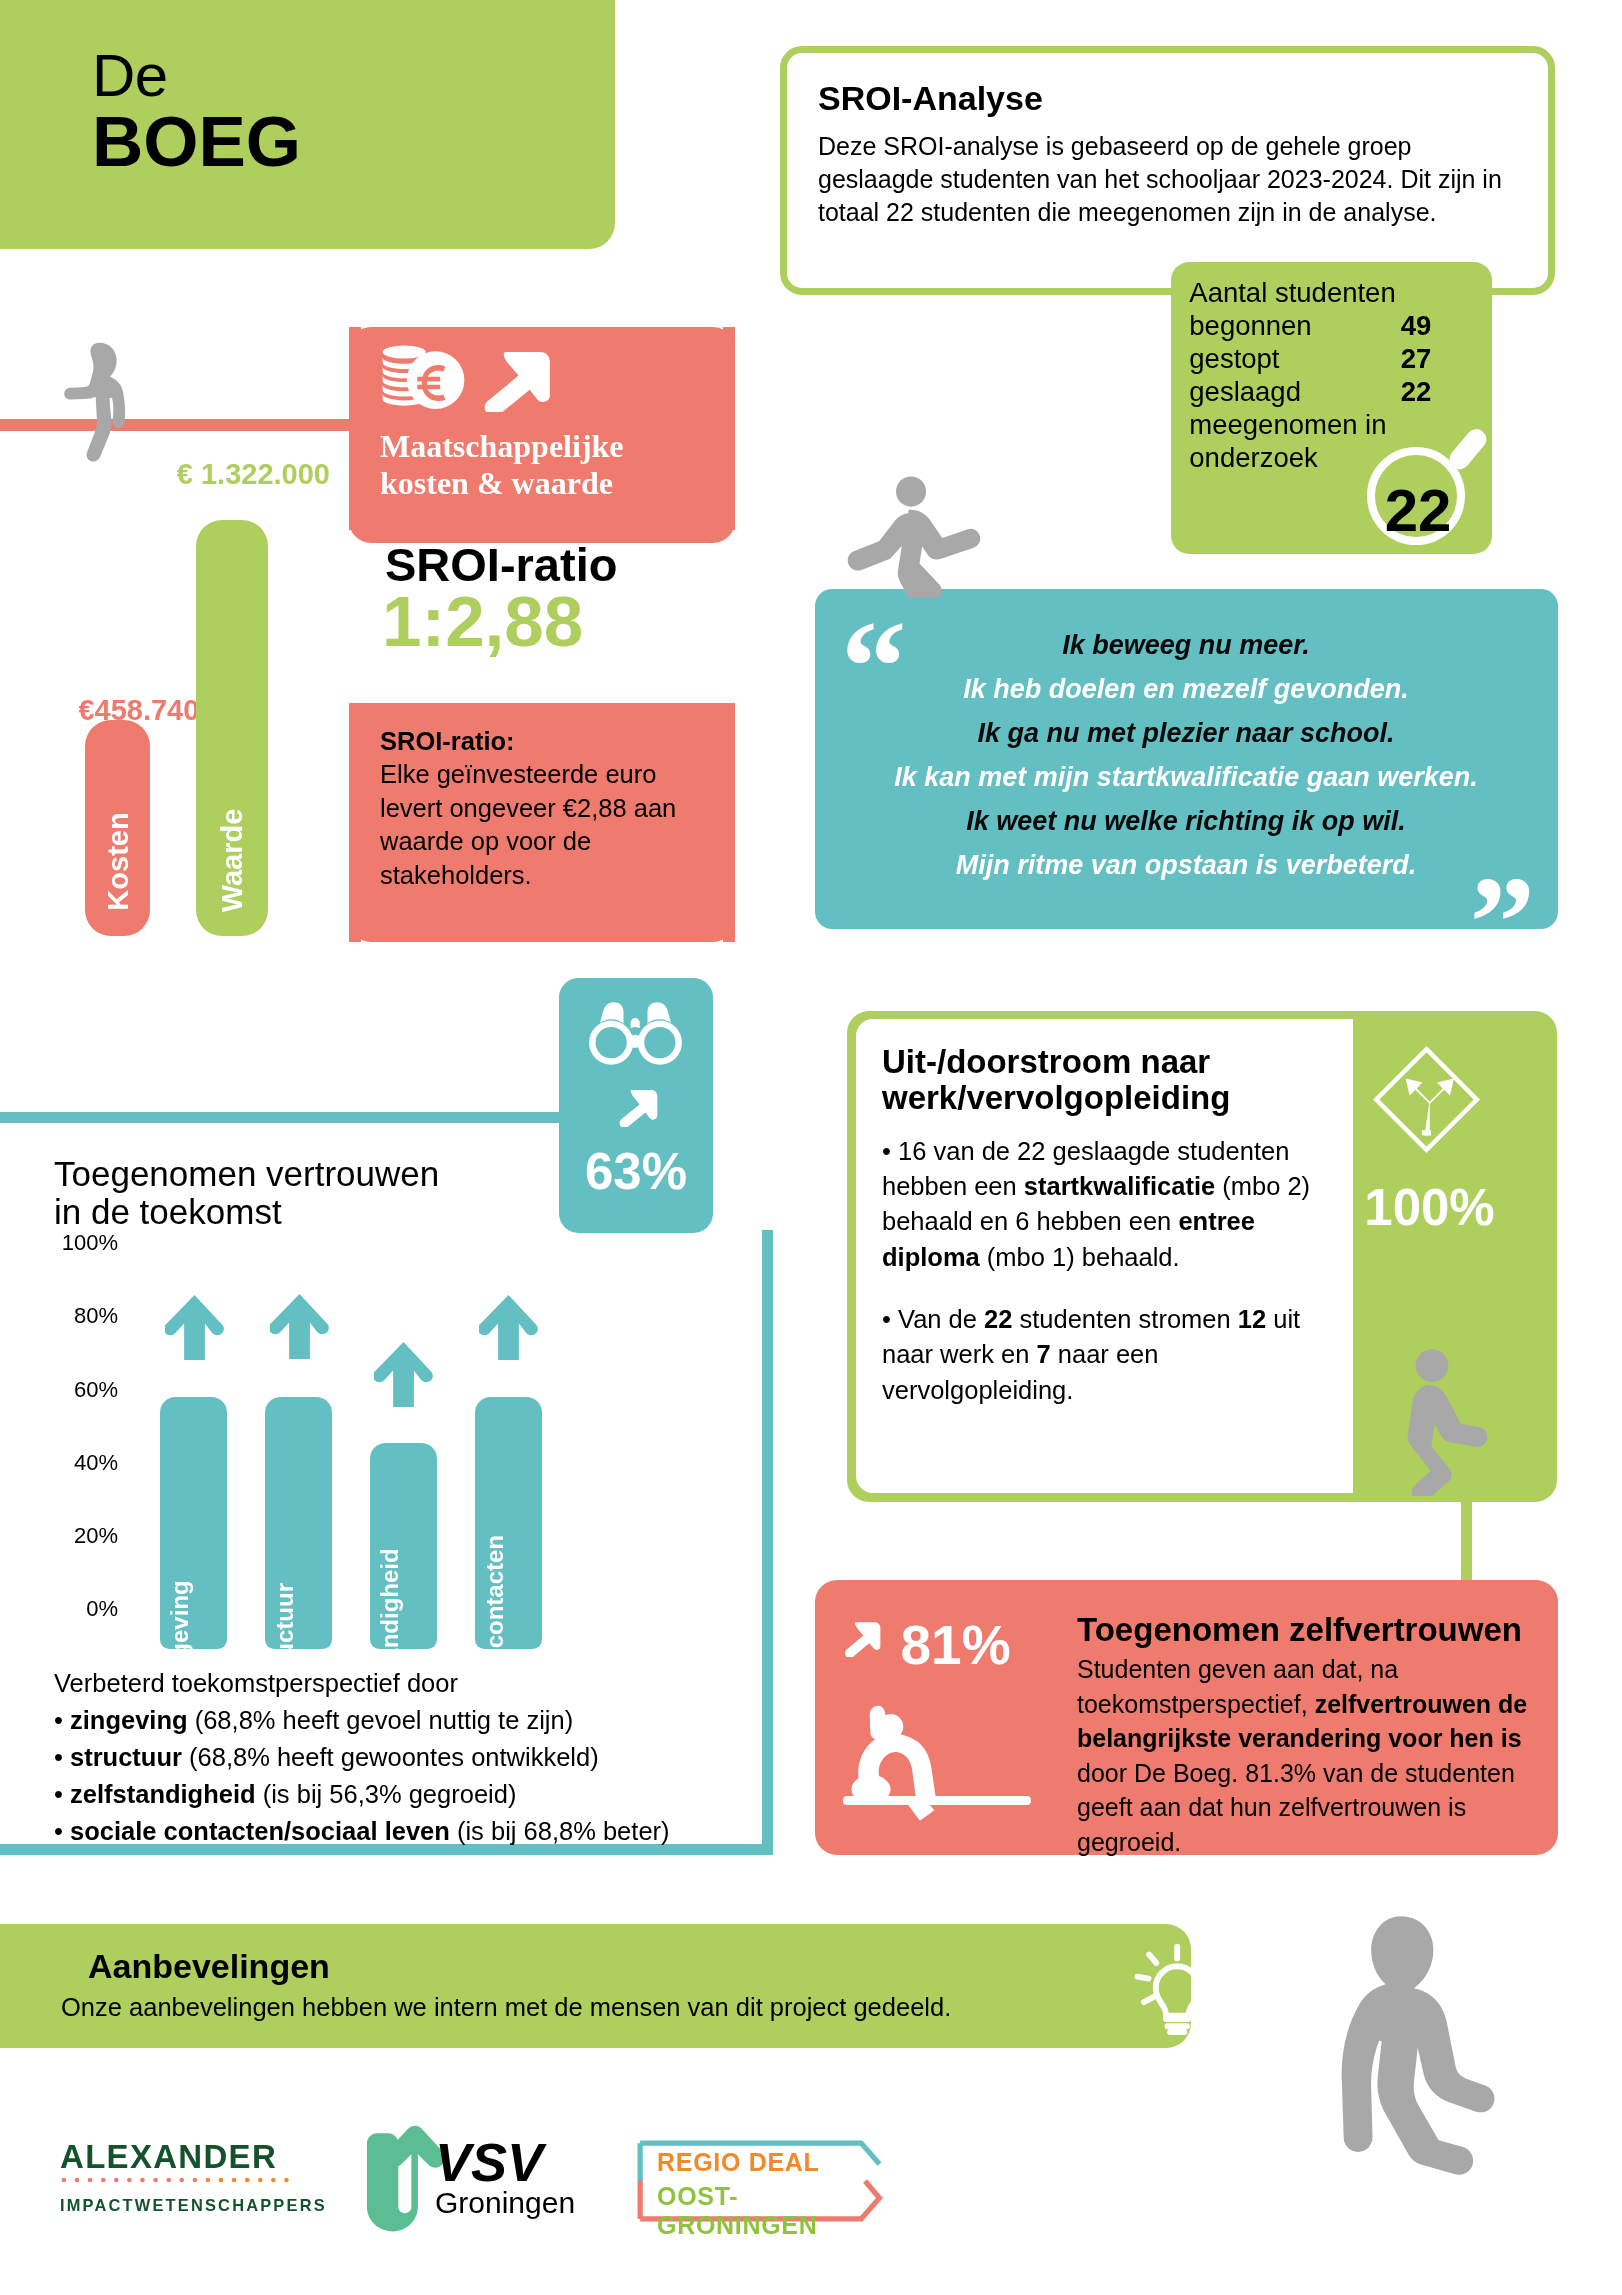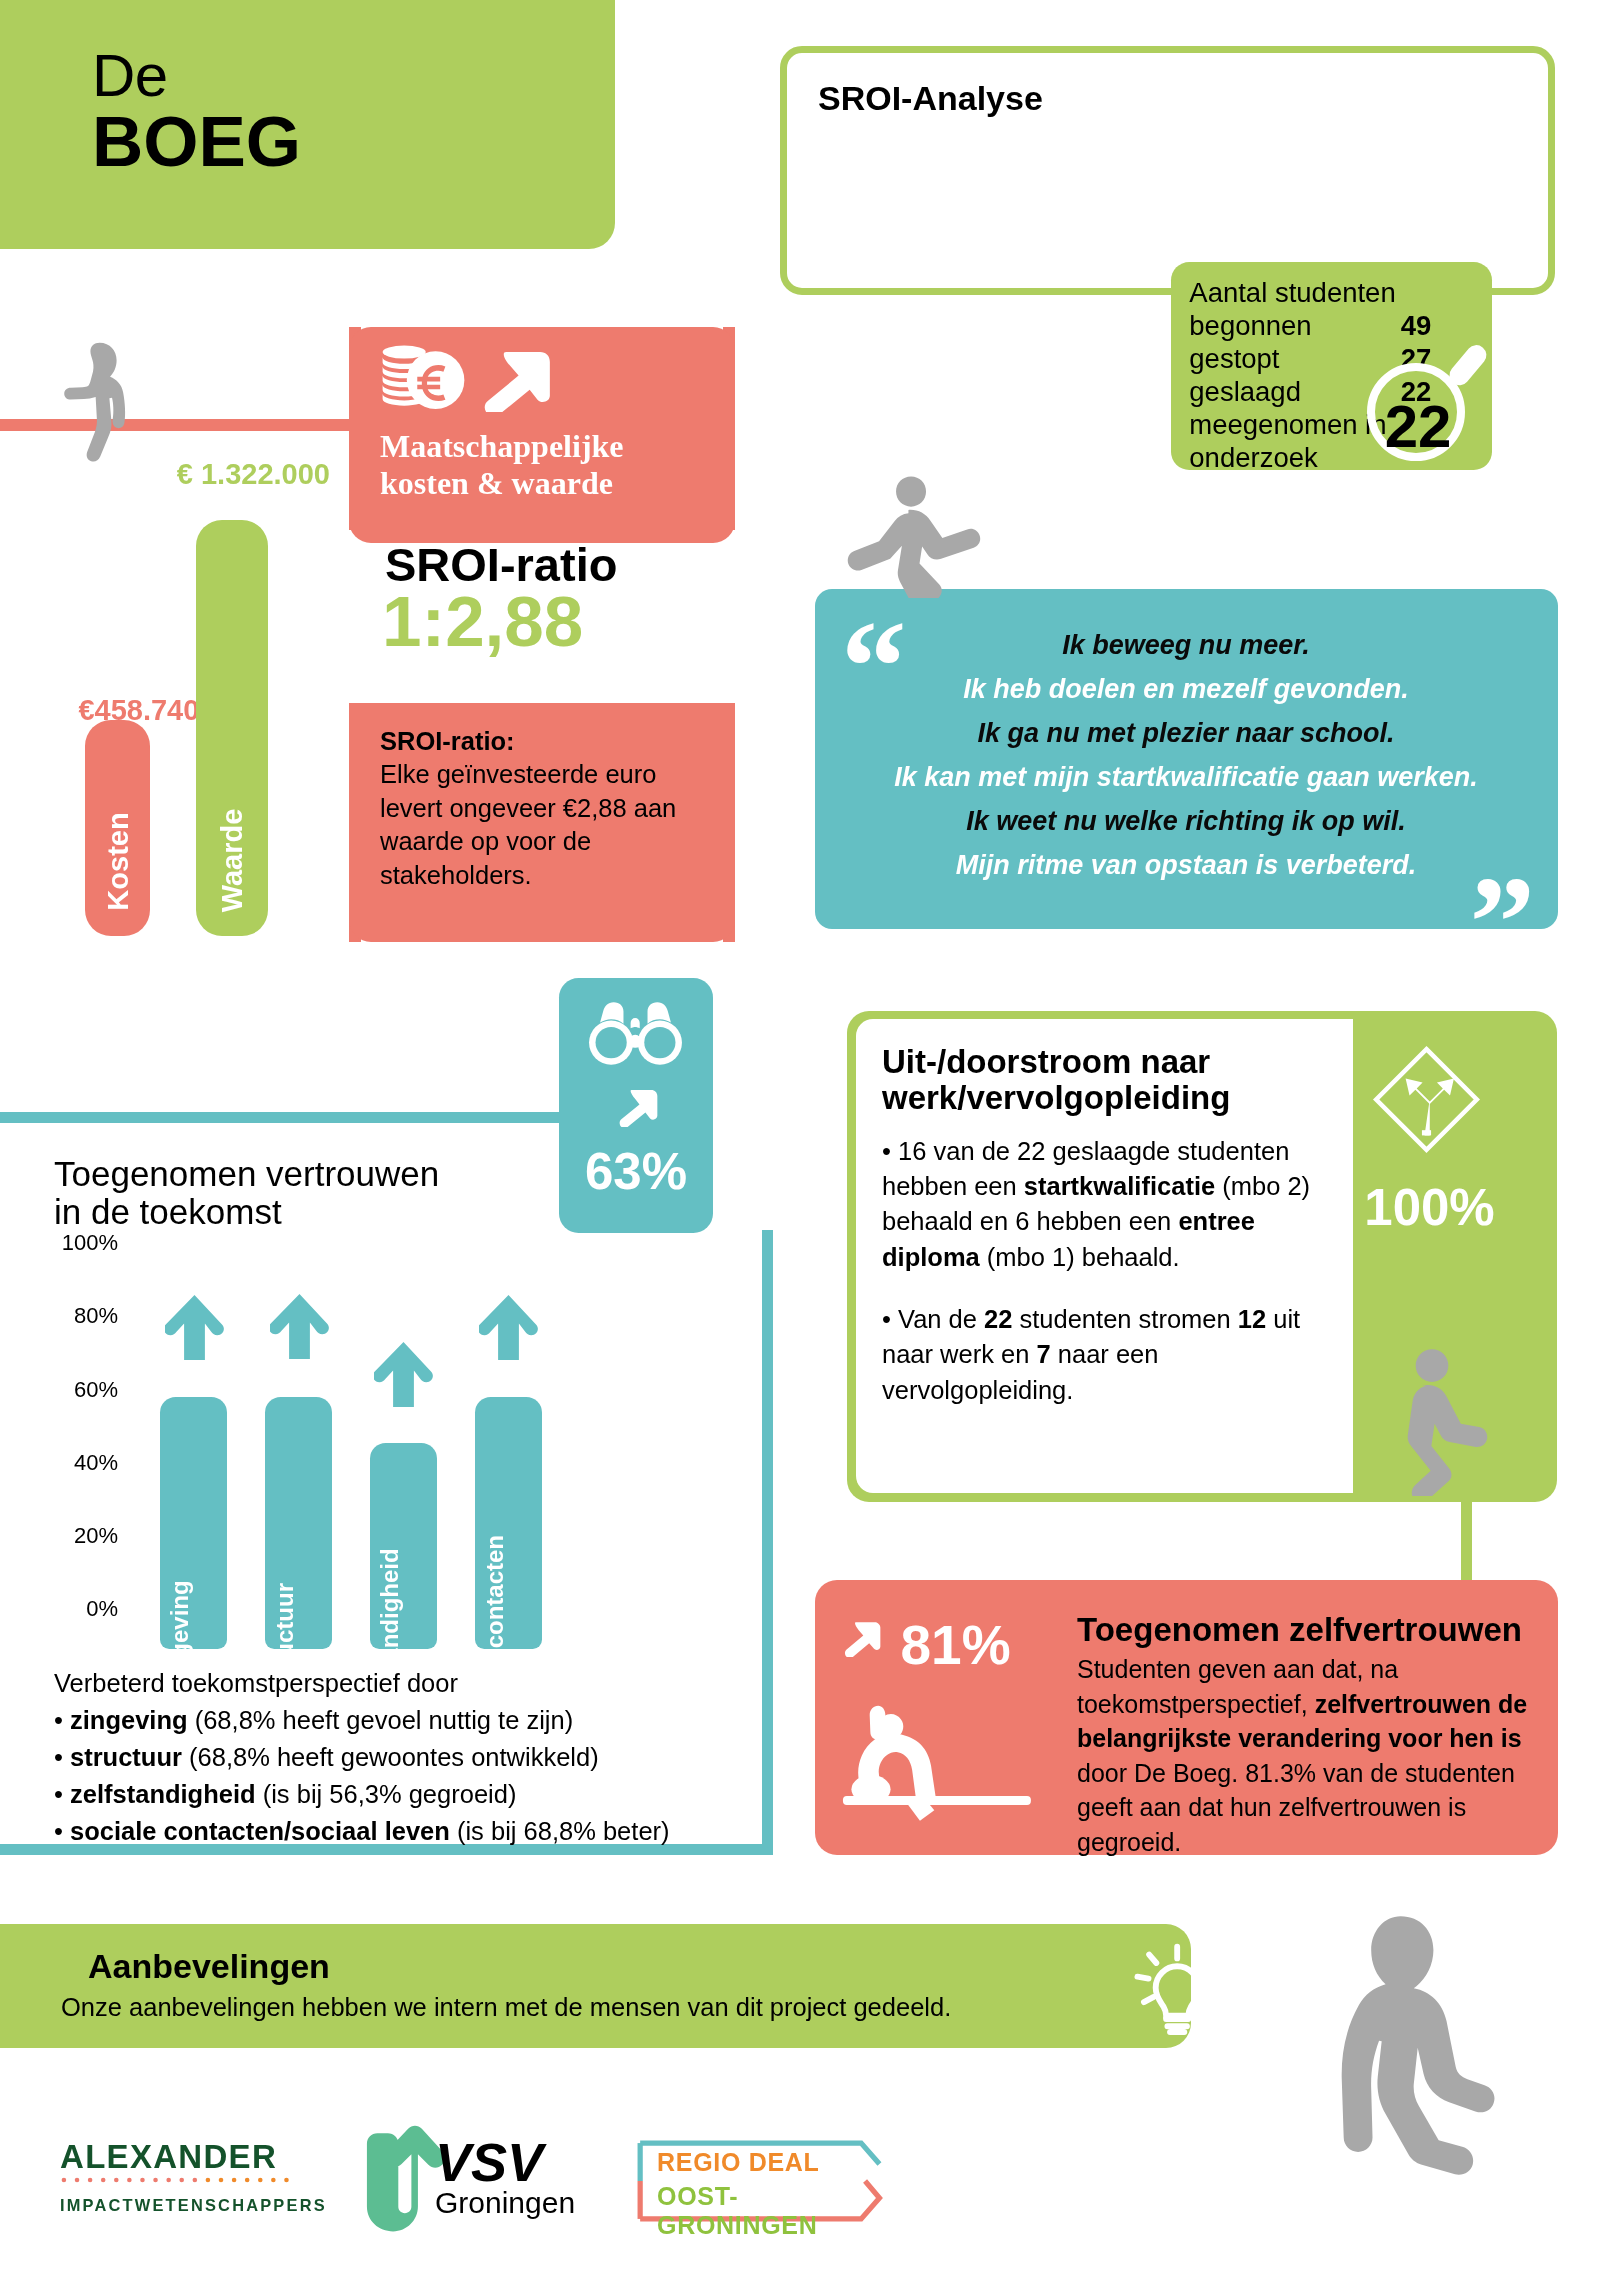--- a/index.html
+++ b/index.html
@@ -27,21 +27,21 @@
     font-family:"Liberation Sans Narrow","Liberation Sans",sans-serif;
     font-weight:bold; font-size:34px; margin:26px 0 11.8px 31px; color:#000;
   }
   #sroi-card p{
     font-family:"Liberation Sans Narrow","Liberation Sans",sans-serif;
     font-size:25px; line-height:1.33; margin:0 34px 0 31px; color:#000;
   }
 
   
   #students-box{
-    position:absolute; left:1171px; top:262px; width:321px; height:208px;
+    position:absolute; left:1171px; top:262px; width:321px; height:292px;
     background:#aece5d; border-radius:18.3px; z-index:6;
   }
   #students-table{
     position:absolute; left:18.3px; top:14.4px; width:242px;
     font-family:"Liberation Sans Narrow","Liberation Sans",sans-serif;
     font-size:27.5px; line-height:1.20; color:#000;
   }
   #students-table .hdr{ display:block; }
   #students-table .row{ display:flex; justify-content:space-between; }
   #students-table .row .v{ font-weight:bold; padding-left:13px; }
@@ -306,20 +306,21 @@
 
 <div id="logo-block">
   <div id="logo-text">
     <span>De</span>
     <span class="b">BOEG</span>
   </div>
 </div>
 
 <div id="sroi-card">
   <h2>SROI-Analyse</h2>
+  <p>Deze SROI-analyse is gebaseerd op de gehele groep geslaagde studenten van het schooljaar 2023-2024. Dit zijn in totaal 22 studenten die meegenomen zijn in de analyse.</p>
 </div>
 
 <div id="students-box">
   <div id="students-table">
     <span class="hdr">Aantal studenten</span>
     <div class="row">
       <span>begonnen</span>
       <span class="v">49</span>
     </div>
     <div class="row">

